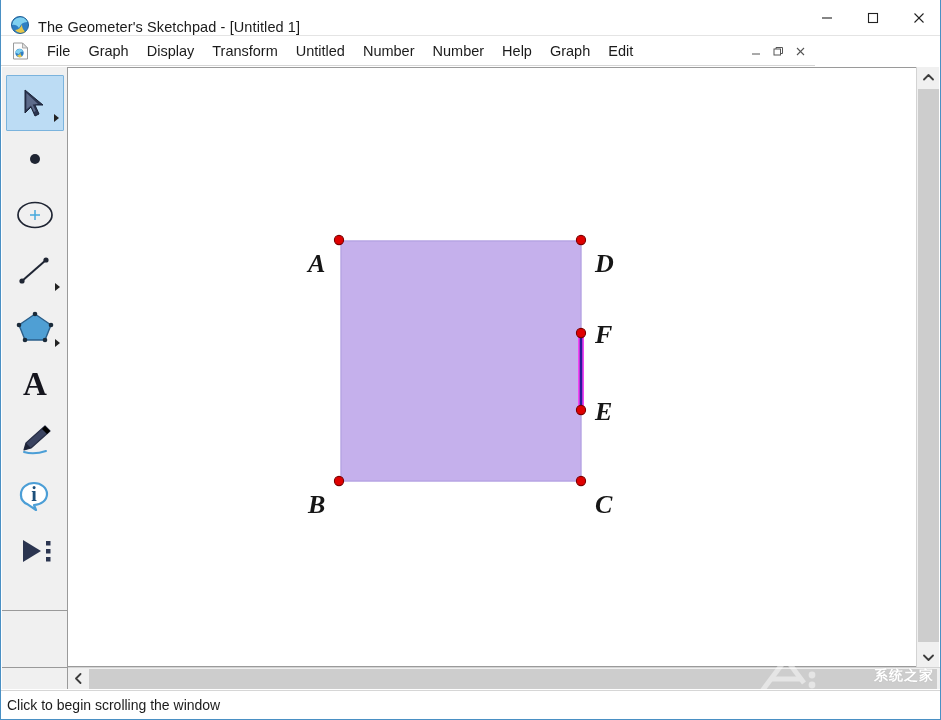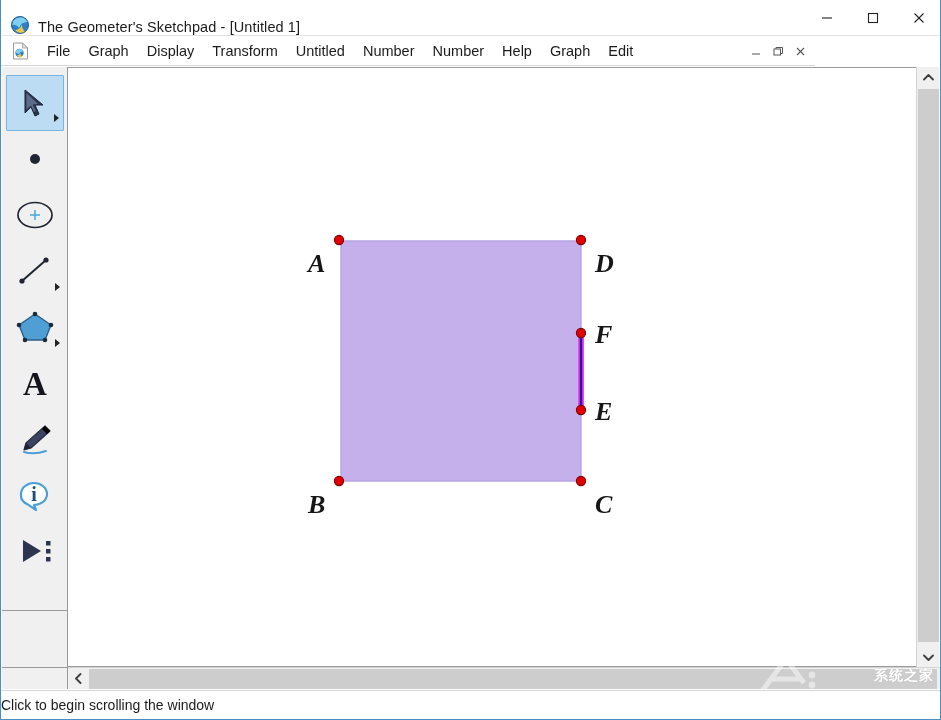--- a/index.html
+++ b/index.html
@@ -170,21 +170,21 @@
   
   #statusbar {
     position: absolute; left: 0; bottom: 0;
     width: 939px; height: 29px;
     background: #ffffff;
     border-top: 1px solid #d6d6d6;
     display: flex; align-items: center;
   }
   #status-text {
     font-size: 14px; color: #1b1b1b;
-    white-space: nowrap;
+    margin-left: 6px; white-space: nowrap;
   }
 
   
   #watermark {
     position: absolute; right: 6px; bottom: 22px;
     width: 190px; height: 48px;
     pointer-events: none;
     opacity: 0.55;
   }
   #watermark-cn {

